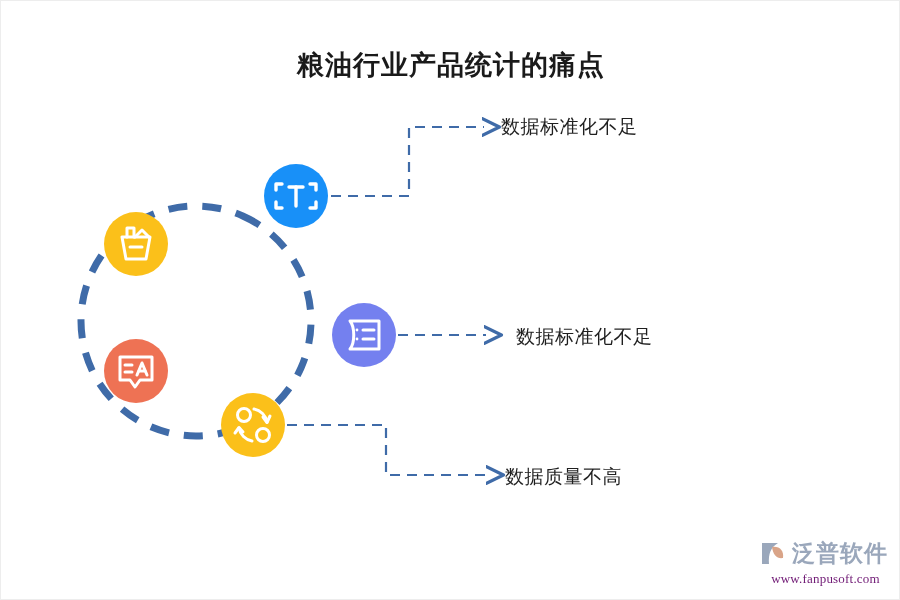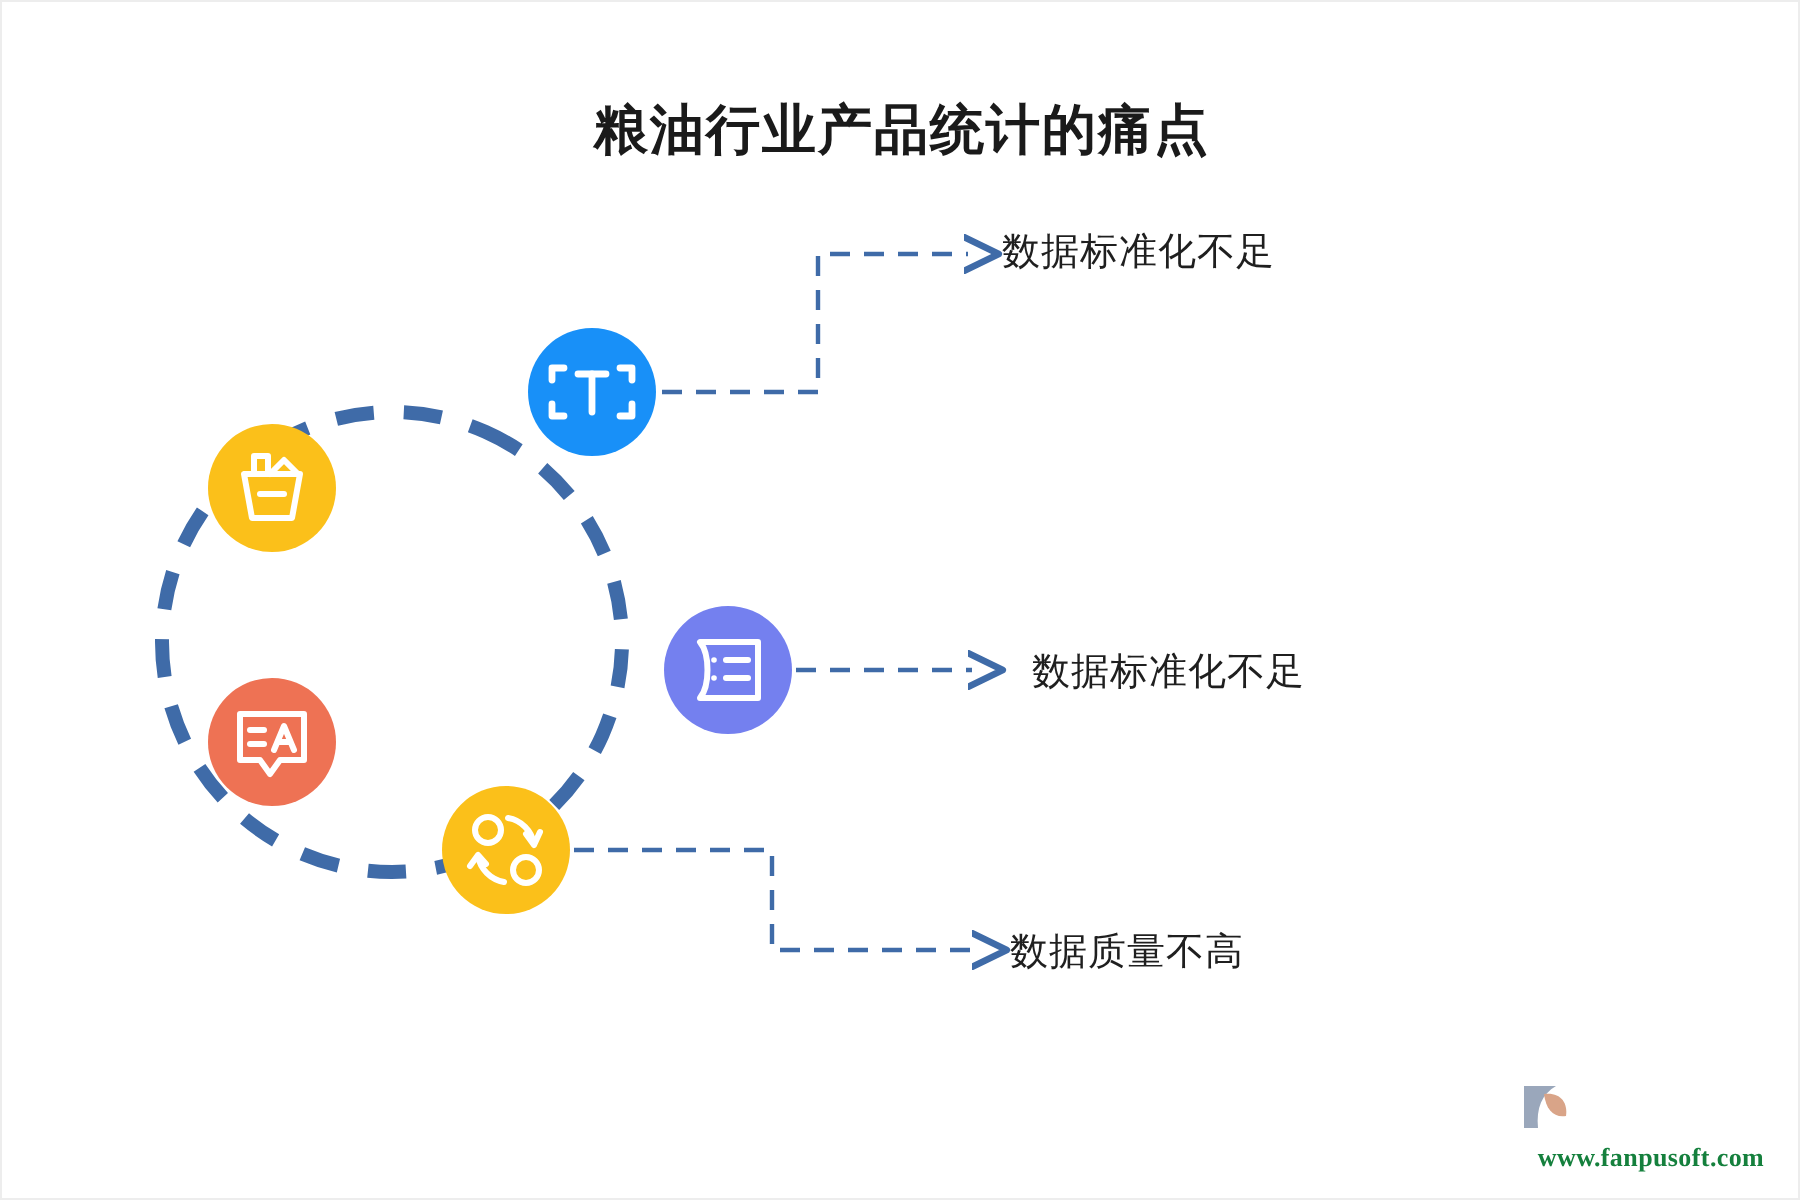--- a/index.html
+++ b/index.html
@@ -76,26 +76,25 @@
     font-size: 23px;
     font-weight: bold;
     color: #9aa7bb;
     letter-spacing: 1px;
     line-height: 30px;
     white-space: nowrap;
   }
   #watermark .wm-url {
     margin-top: 2px;
     font-size: 13px;
-    color: #15803d;
+    color: #701a75;
     font-family: "Liberation Serif", "DejaVu Serif", serif;
     letter-spacing: 0.2px;
     white-space: nowrap;
     text-align: center;
-    font-weight: bold;
   }
 </style>
 </head>
 <body>
 
 <div id="canvas">
 
   <div id="title">粮油行业产品统计的痛点</div>
 
   <svg id="diagram-svg" viewBox="0 0 900 600">
@@ -175,17 +174,18 @@
   <div class="callout-label" id="label-2">数据标准化不足</div>
 
   <div class="callout-label" id="label-3">数据质量不高</div>
 
   <div id="watermark">
     <div class="wm-row">
       <svg class="wm-mark" viewBox="0 0 30 30">
         <path d="M4 5 L20 5 C13 9 10 16 11 26 L4 26 Z" fill="#9aa7bb"></path>
         <path d="M14 9 C22 8 26 13 25 20 C19 21 15 17 14 9 Z" fill="#d9a488"></path>
       </svg>
+      <span class="wm-name">泛普软件</span>
     </div>
     <div class="wm-url">www.fanpusoft.com</div>
   </div>
 
 </div>
 
 </body></html>

